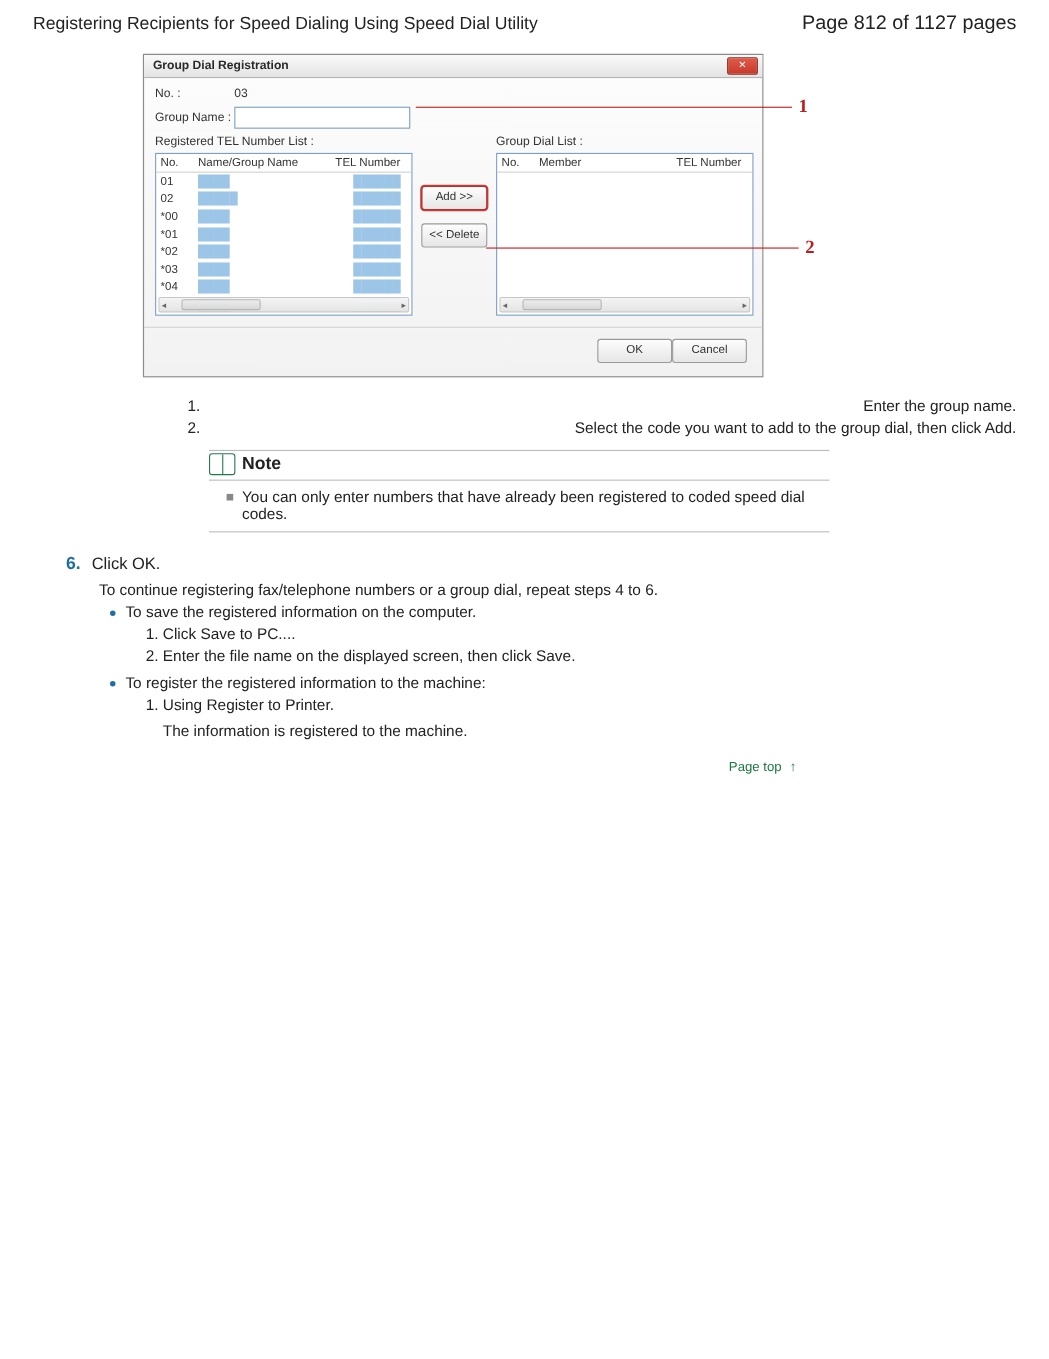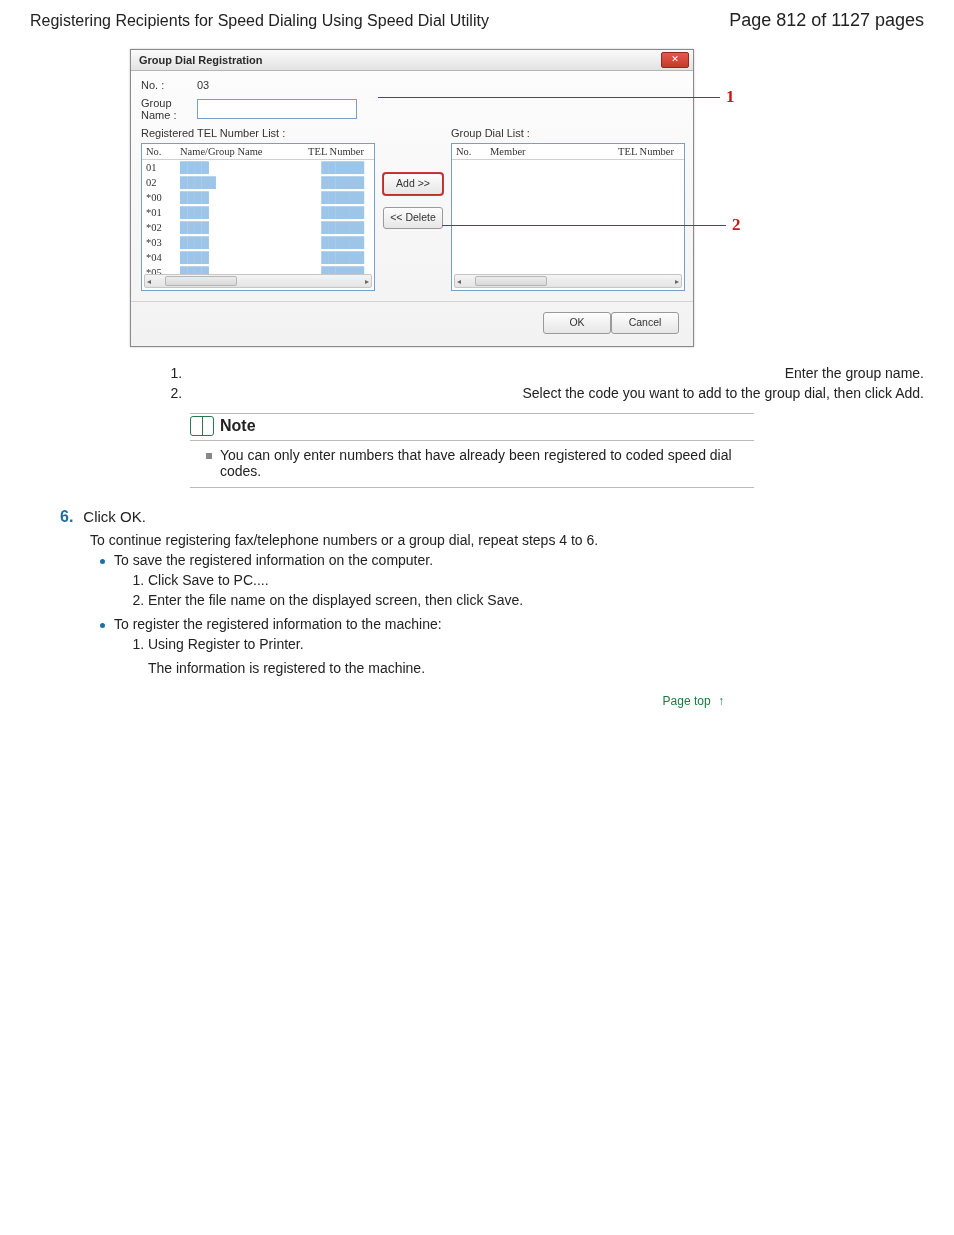--- a/index.html
+++ b/index.html
@@ -67,21 +67,21 @@
     border-radius: 2px;
     color: #fff;
     font-size: 9px;
     line-height: 12px;
     text-align: center;
   }
   .dialog-body {
     padding: 8px 10px 10px 10px;
   }
   .row { display: flex; align-items: center; margin-bottom: 6px; }
-  .lbl { width: 56px; color:#333; }
+  .lbl { width: 72px; color:#333; }
   .val { color:#333; }
   .gn-input {
     width: 158px;
     height: 18px;
     border: 1px solid #7a9ec6;
     background: #fff;
   }
   .callout-red {
     position: absolute;
     border-top: 1px solid #c21a1a;
@@ -105,21 +105,20 @@
     flex-direction: column;
     gap: 4px;
   }
   .list-caption { color:#333; }
   .list-box {
     border: 1px solid #7a9ec6;
     background: #fff;
     height: 146px;
     position: relative;
     overflow: hidden;
-    font-family: Liberation Serif, serif;
   }
   .list-box.left { width: 232px; }
   .list-box.right { width: 232px; }
   .list-head, .list-row {
     display: flex;
     font-size: 10.5px;
     padding: 2px 4px;
   }
   .list-head { border-bottom: 1px solid #d0d0d0; color:#333; }
   .c-no { width: 34px; }

